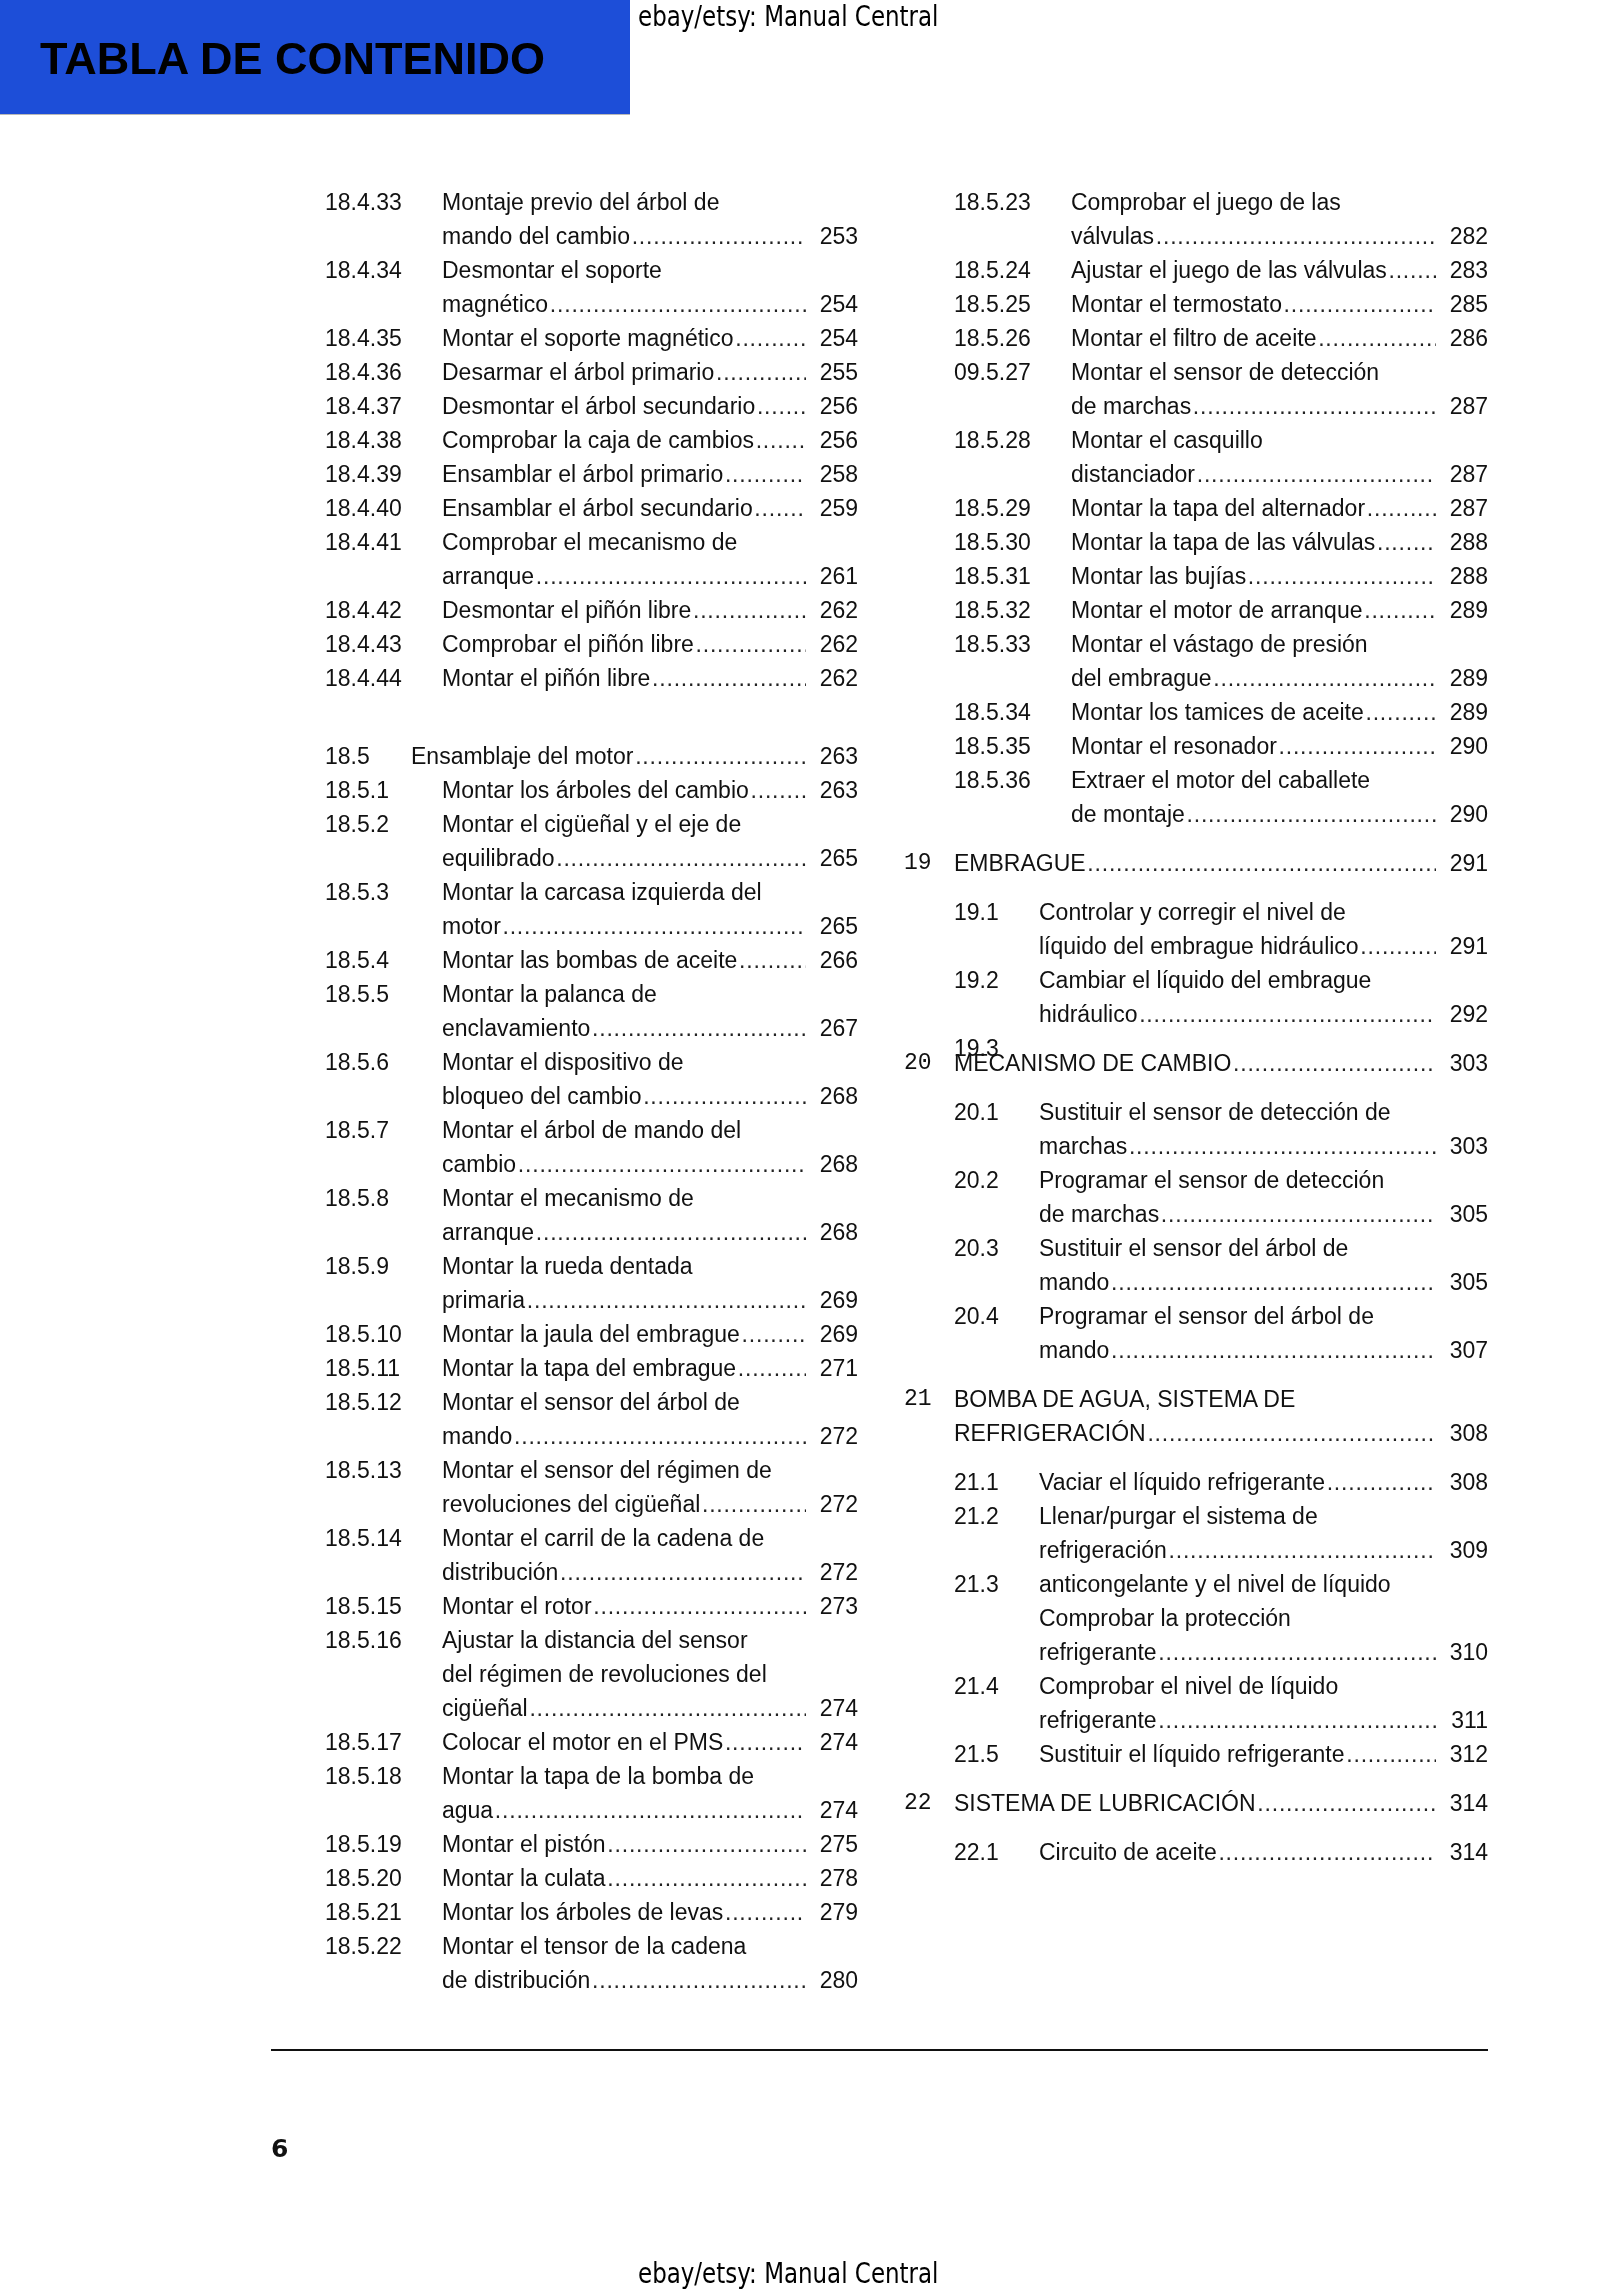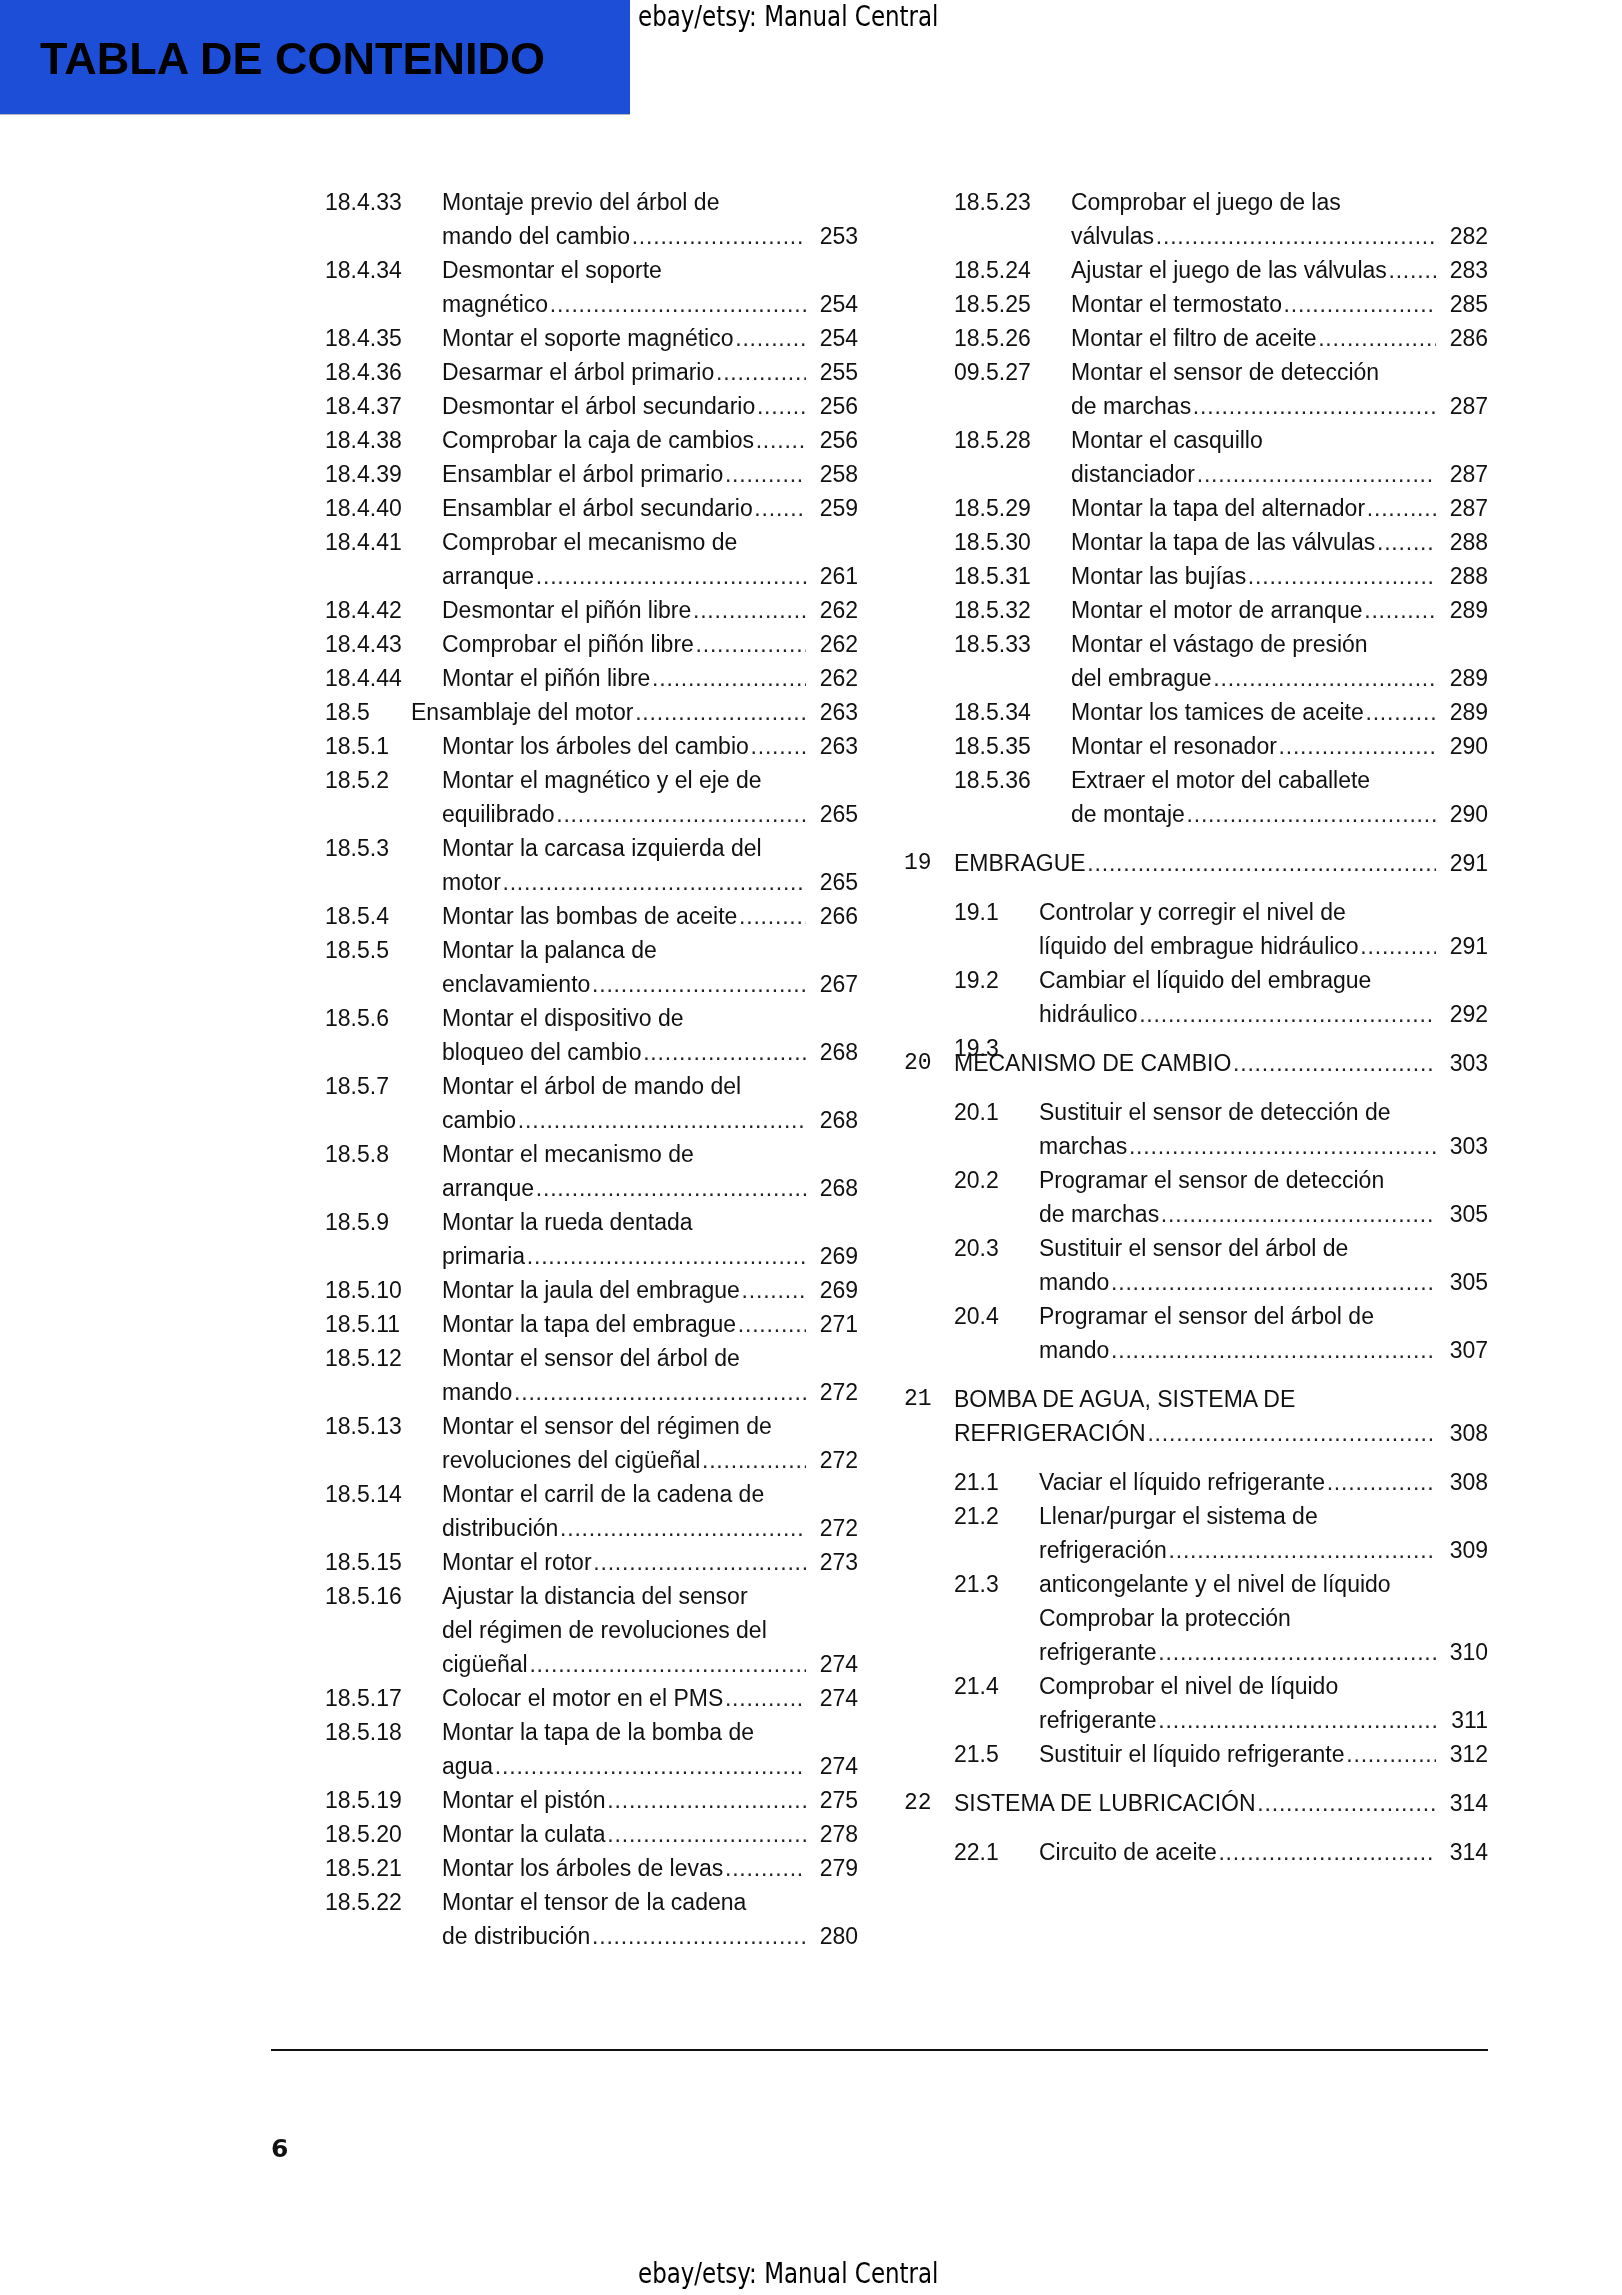--- a/index.html
+++ b/index.html
@@ -38,21 +38,21 @@
   .entry .line .dots {
     flex: 1; overflow: hidden; white-space: nowrap; margin: 0 5px 0 1.7px;
     letter-spacing: 0.8px; color: #222;
   }
   .entry .line .dots::before {
     content: "..............................................................................................................................................";
   }
   .entry .line .pg { text-align: right; min-width: 47px; }
 
   .col-left .entry .body { margin-left: 117px; }
-  .col-left .entry.lvl2 .body { margin-left: 86px; }
+  .col-left .entry.lvl2 .body { margin-left: 86px; margin-top: 44px; }
 
   .col-right .entry.sub3 .num { left: 54px; }
   .col-right .entry.sub3 .body { margin-left: 171px; }
   .col-right .entry.sub2 .num { left: 54px; text-align: center; }
   .col-right .entry.sub2 .body { margin-left: 139px; }
   .col-right .entry.chap .num { left: 4px; font-family: Liberation Mono, monospace; }
   .col-right .entry.chap .body { margin-left: 54px; }
   .col-right .entry.chap { margin-top: 15px; margin-bottom: 15px; }
 
   .footer-rule {
@@ -219,21 +219,21 @@
           <span class="txt">Montar los árboles del cambio</span>
           <span class="dots"></span>
           <span class="pg">263</span>
         </div>
       </div>
     </div>
     <div class="entry">
       <span class="num">18.5.2</span>
       <div class="body">
         <div class="line">
-          <span class="txt">Montar el magnético y el eje de</span>
+          <span class="txt">Montar el cigüeñal y el eje de</span>
         </div>
         <div class="line">
           <span class="txt">equilibrado</span>
           <span class="dots"></span>
           <span class="pg">265</span>
         </div>
       </div>
     </div>
     <div class="entry">
       <span class="num">18.5.3</span>

